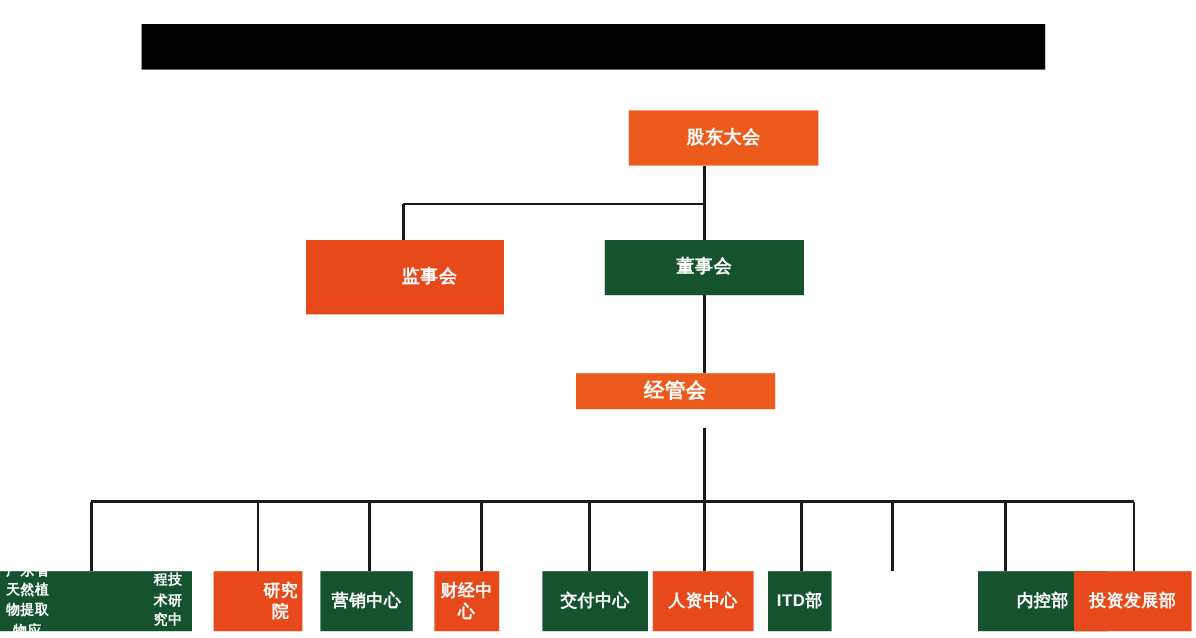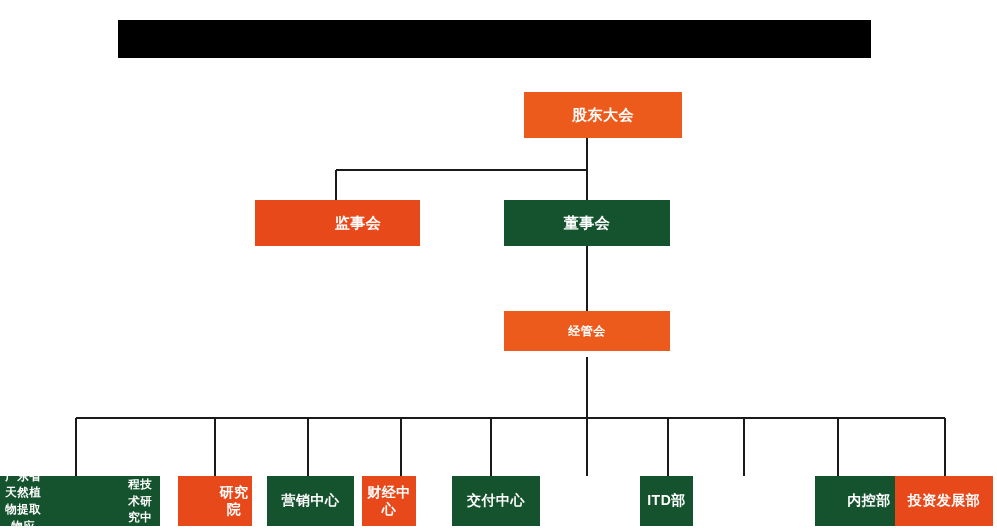--- a/index.html
+++ b/index.html
@@ -64,54 +64,54 @@
   
   .n-shareholders {
     left: 524px; top: 92px;
     width: 158px; height: 46px;
     font-size: 15px;
   }
 
   
   .n-supervisors {
     left: 255px; top: 200px;
-    width: 165px; height: 46px;
+    width: 165px; height: 62px;
     font-size: 15px;
     padding-left: 41px;
   }
   .n-directors {
     left: 504px; top: 200px;
     width: 166px; height: 46px;
     font-size: 15px;
   }
 
   
   .n-management {
-    left: 504px; top: 311px;
-    width: 166px; height: 40px;
-    font-size: 12px;
+    left: 480px; top: 311px;
+    width: 166px; height: 30px;
+    font-size: 17px;
   }
 
   
   .dept {
     top: 476px;
     height: 50px;
     font-size: 14px;
   }
   .dept.multiline {
     font-size: 11.5px;
     font-weight: bold;
     line-height: 1.45;
     padding: 0 5px;
     gap: 42px;
   }
 
   .d0  { left:   0px; width: 160px; }
   .d1  { left: 178px; width:  74px; padding-left: 38px; }
-  .d2  { left: 267px; width:  87px; }
+  .d2  { left: 267px; width:  77px; }
   .d3  { left: 362px; width:  54px; }
   .d4  { left: 452px; width:  88px; }
   .d5  { left: 544px; width:  84px; }
   .d6  { left: 640px; width:  53px; }
   .d7  { left: 710px; width:  68px; }
   .d8  { left: 815px; width:  108px; }
   .d9  { left: 895px; width:  98px; }
 </style>
 </head>
 <body>
@@ -165,20 +165,21 @@
   </div>
 
   <div class="node tone-dark dept d1">研究院</div>
 
   <div class="node tone-light dept d2">营销中心</div>
 
   <div class="node tone-dark dept d3">财经中心</div>
 
   <div class="node tone-light dept d4">交付中心</div>
 
+  <div class="node tone-dark dept d5">人资中心</div>
 
   <div class="node tone-light dept d6">ITD部</div>
 
 
   <div class="node tone-light dept d8">内控部</div>
 
   <div class="node tone-dark dept d9">投资发展部</div>
 
 </div>
 

